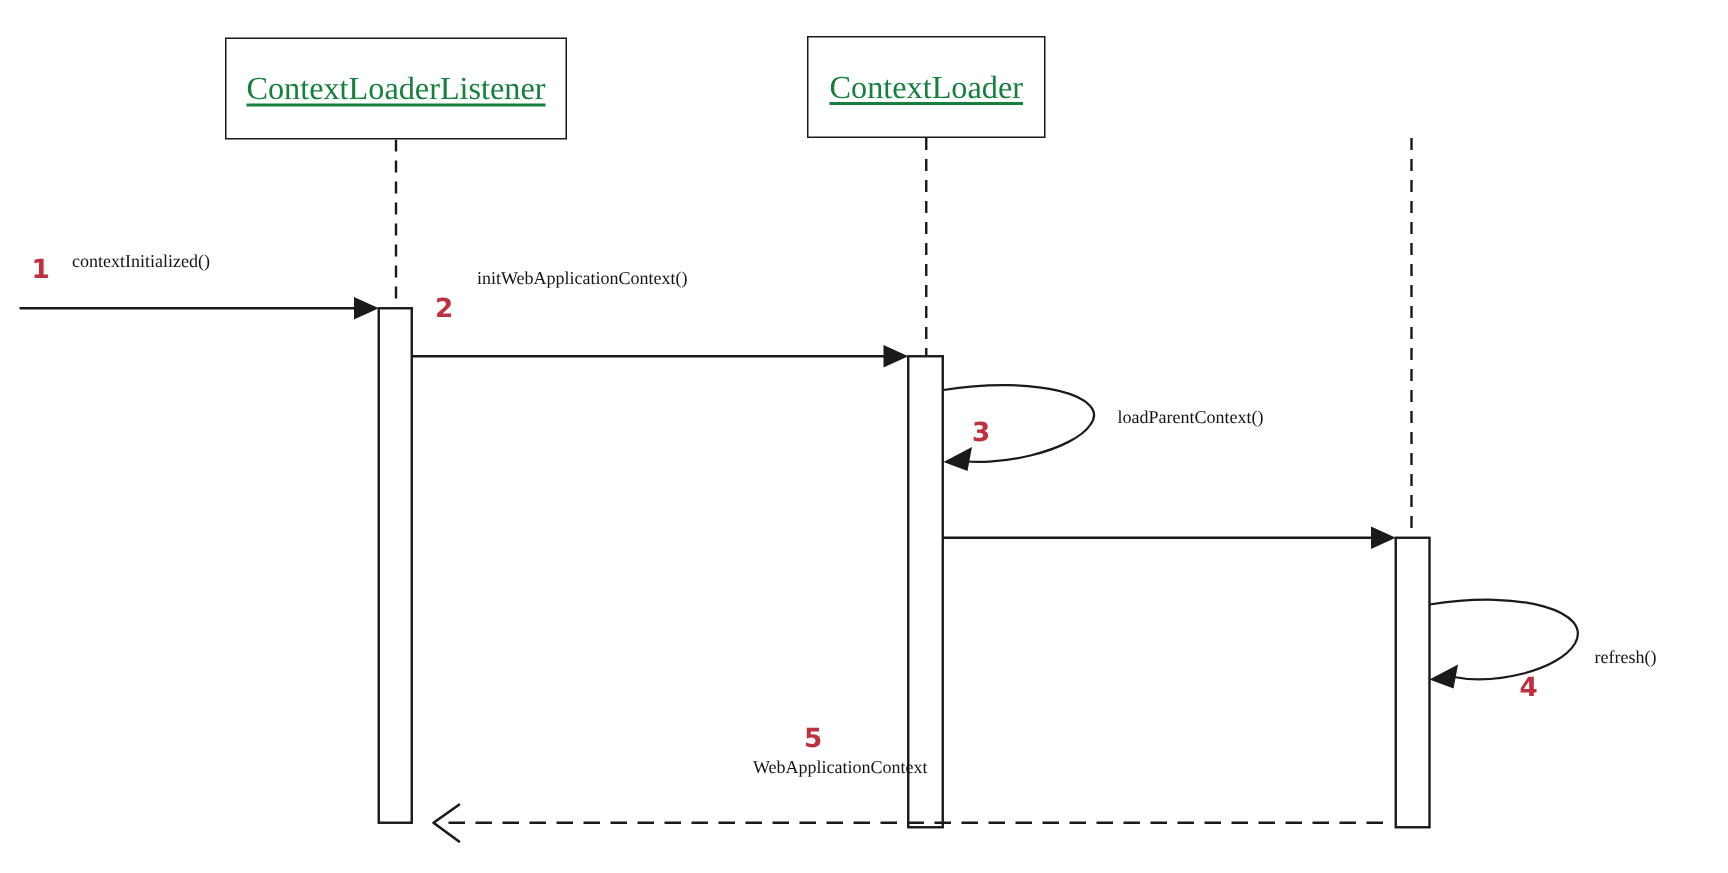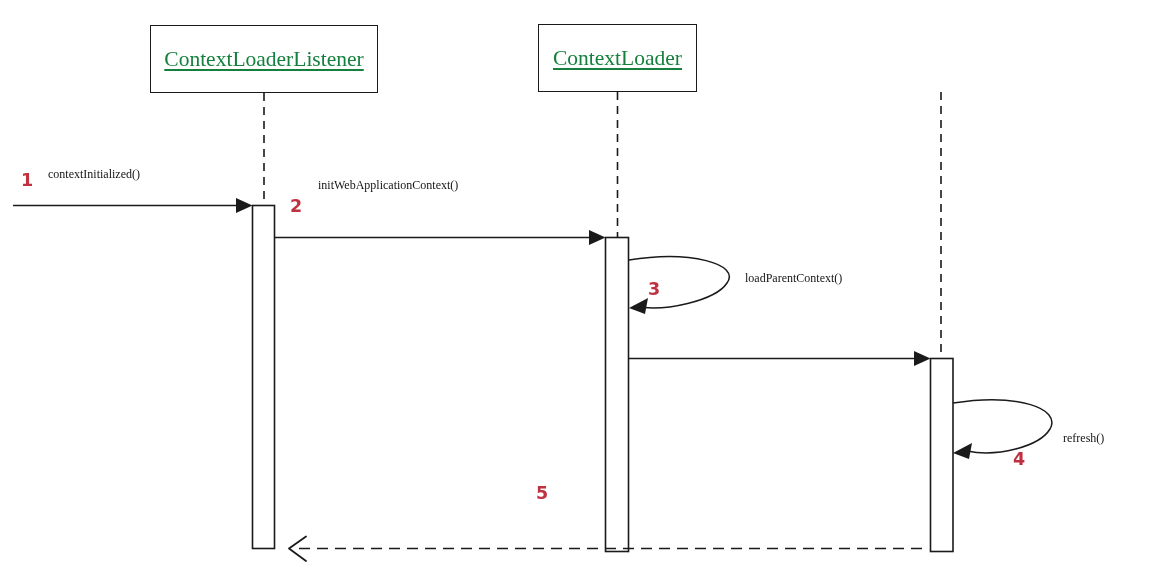--- a/index.html
+++ b/index.html
@@ -72,14 +72,15 @@
   <div class="num" style="left:21px;   top:170px;">1</div>
   <div class="num" style="left:290px;  top:196px;">2</div>
   <div class="num" style="left:648px;  top:279px;">3</div>
   <div class="num" style="left:1013px; top:449px;">4</div>
   <div class="num" style="left:536px;  top:483px;">5</div>
 
   <div class="mlabel" style="left:48px;   top:167px;">contextInitialized()</div>
   <div class="mlabel" style="left:318px;  top:178px;">initWebApplicationContext()</div>
   <div class="mlabel" style="left:745px;  top:271px;">loadParentContext()</div>
   <div class="mlabel" style="left:1063px; top:419px;margin-top:12px;">refresh()</div>
+  <div class="mlabel" style="left:502px;  top:504px;">WebApplicationContext</div>
 
 </div>
 
 </body></html>

